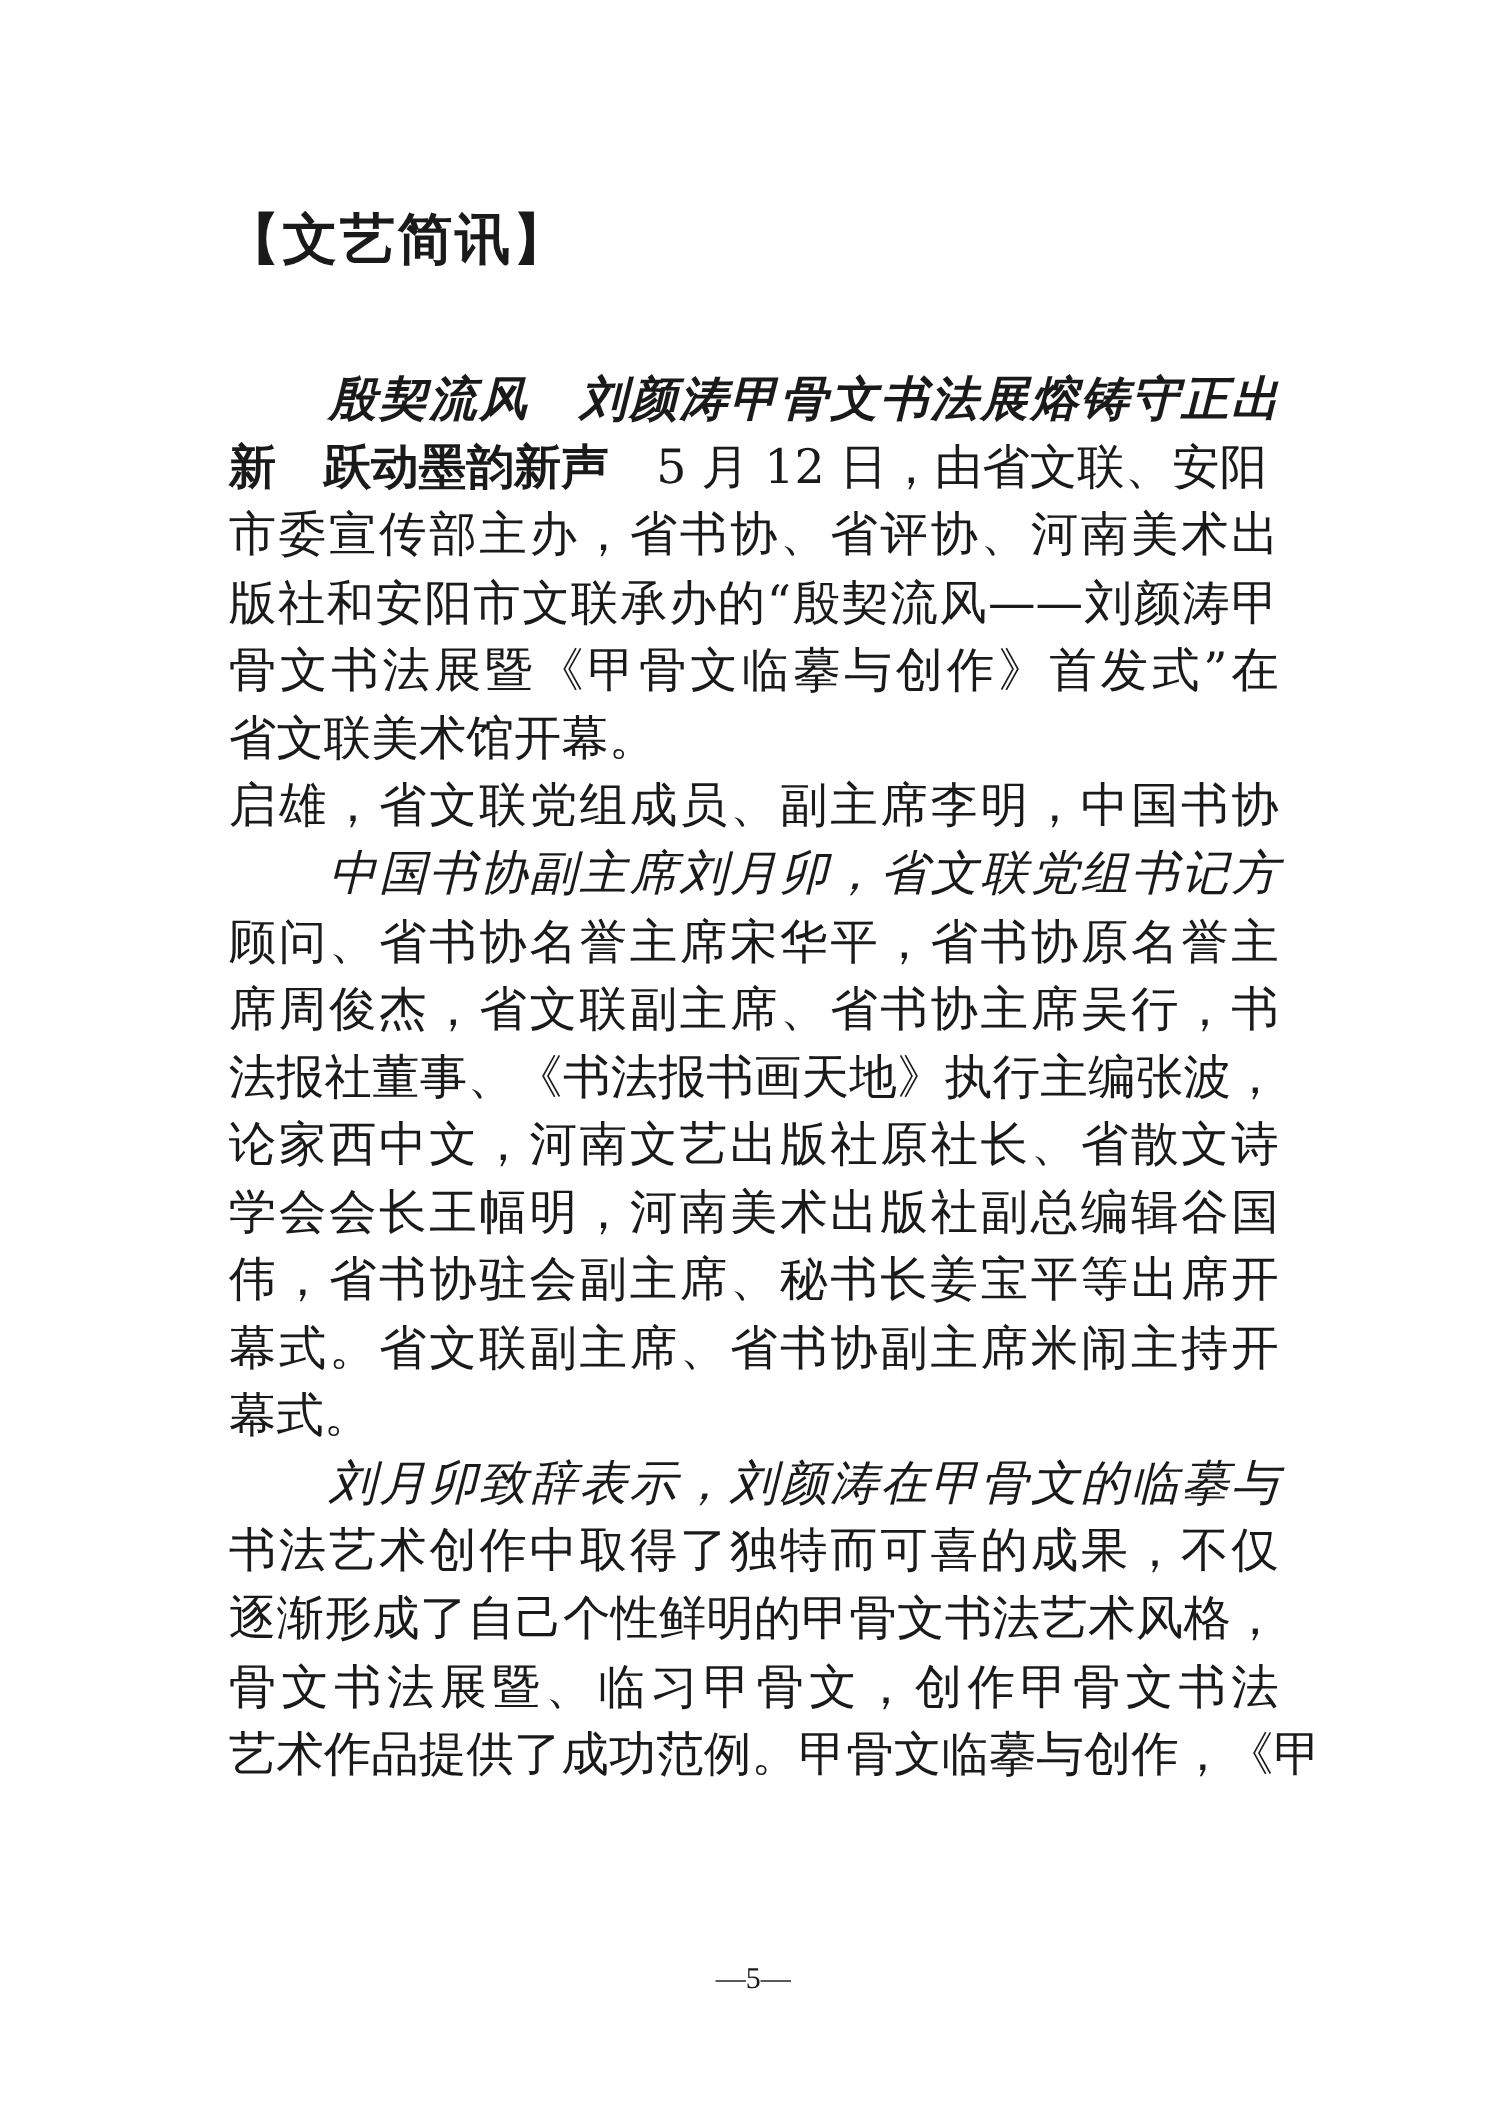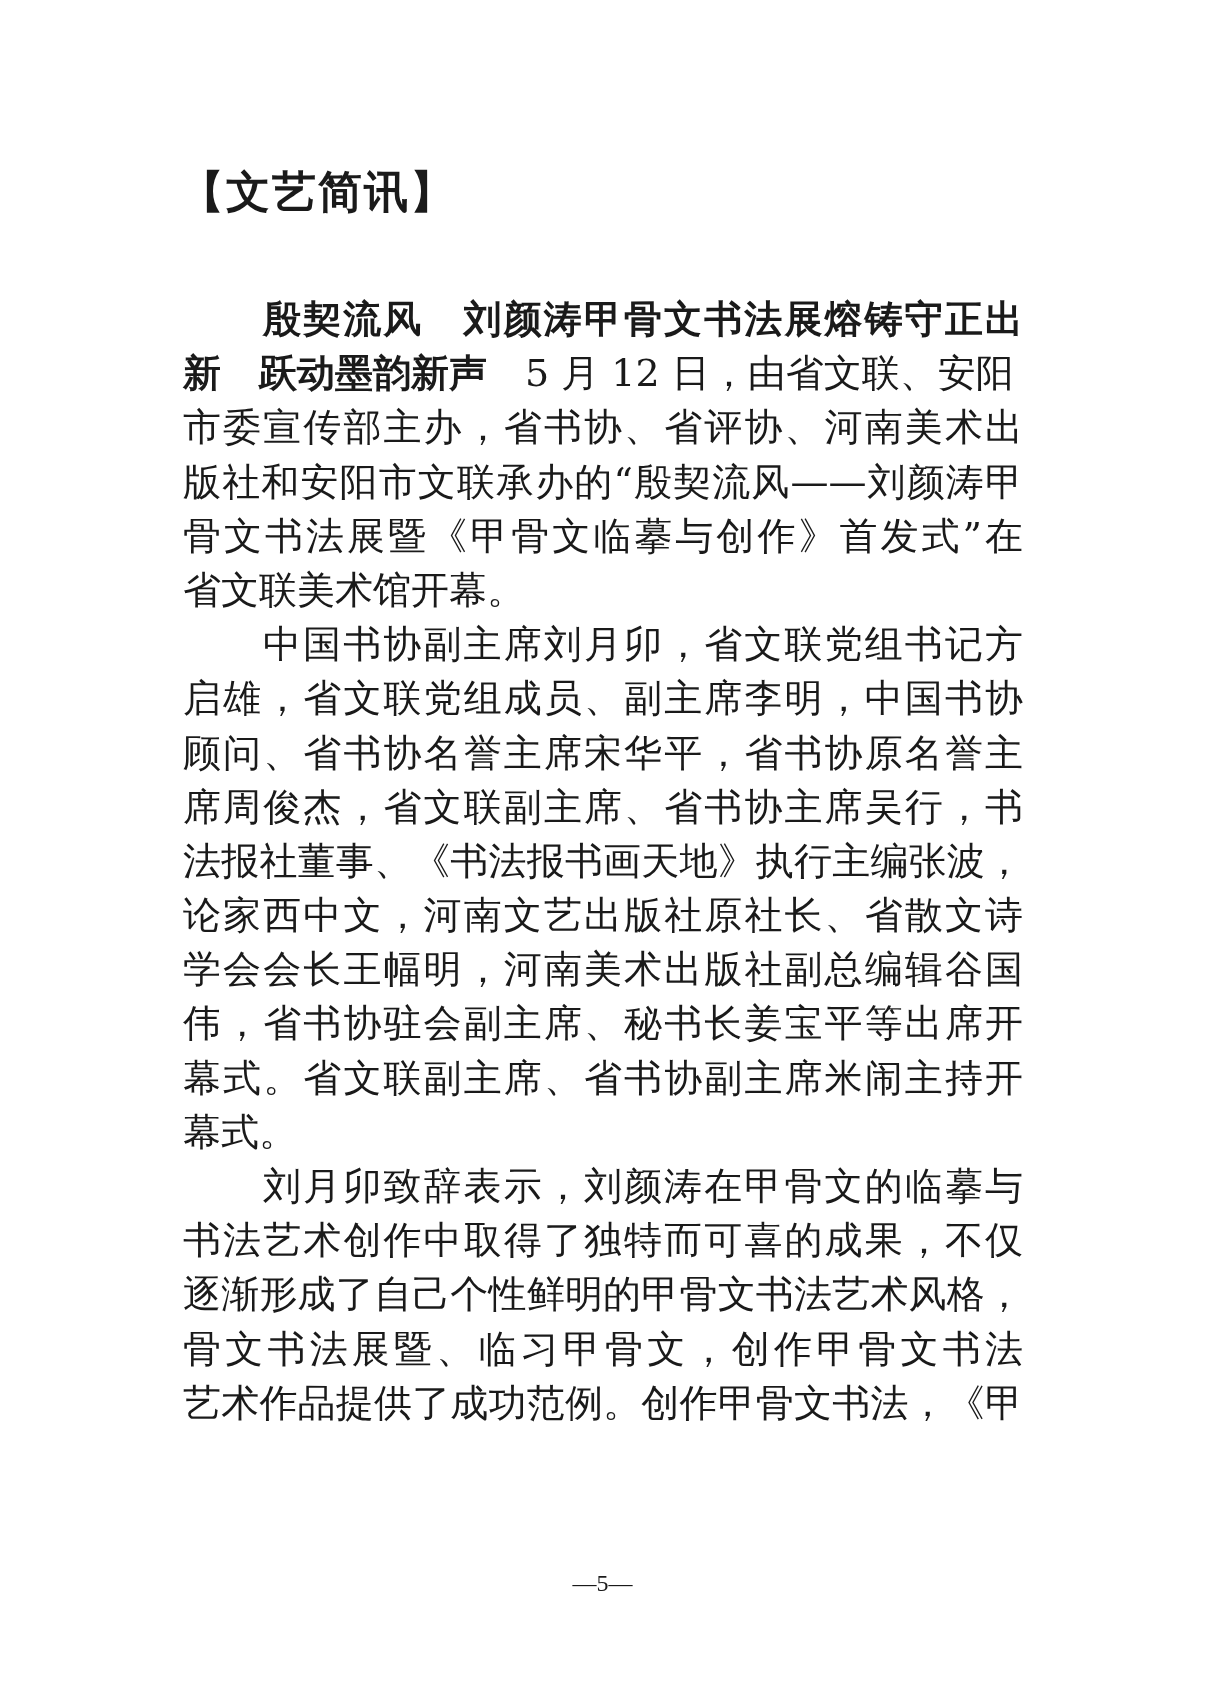--- a/index.html
+++ b/index.html
@@ -33,21 +33,21 @@
     .line {
       display: block;
       height: 54.2px;
       line-height: 54.2px;
       white-space: nowrap;
       text-align: justify;
       text-align-last: justify;
       width: 840px;
     }
     .line.last { text-align-last: left; }
-    .line.indent { padding-left: 80px; width: 760px; }
+    .line.indent { padding-left: 80px; width: 760px; font-style: italic; }
     .bold {
       font-family: "DejaVu Sans", sans-serif;
       font-weight: bold;
     }
     .page-number {
       position: absolute;
       left: 0;
       width: 1205px;
       top: 1568px;
       text-align: center;
@@ -65,32 +65,32 @@
 
   <div class="body-text">
 
     <span class="line indent bold">殷契流风　刘颜涛甲骨文书法展熔铸守正出</span>
     <span class="line" style="text-align-last: left;"><span class="bold">新　跃动墨韵新声</span><span>　5 月 12 日，由省文联、安阳</span></span>
     <span class="line">市委宣传部主办，省书协、省评协、河南美术出</span>
     <span class="line">版社和安阳市文联承办的“殷契流风——刘颜涛甲</span>
     <span class="line">骨文书法展暨《甲骨文临摹与创作》首发式”在</span>
     <span class="line last">省文联美术馆开幕。</span>
 
+    <span class="line">启雄，省文联党组成员、副主席李明，中国书协</span>
     <span class="line indent">中国书协副主席刘月卯，省文联党组书记方</span>
-    <span class="line">启雄，省文联党组成员、副主席李明，中国书协</span>
     <span class="line">顾问、省书协名誉主席宋华平，省书协原名誉主</span>
     <span class="line">席周俊杰，省文联副主席、省书协主席吴行，书</span>
     <span class="line">法报社董事、《书法报书画天地》执行主编张波，</span>
     <span class="line">论家西中文，河南文艺出版社原社长、省散文诗</span>
     <span class="line">学会会长王幅明，河南美术出版社副总编辑谷国</span>
     <span class="line">伟，省书协驻会副主席、秘书长姜宝平等出席开</span>
     <span class="line">幕式。省文联副主席、省书协副主席米闹主持开</span>
     <span class="line last">幕式。</span>
 
     <span class="line indent">刘月卯致辞表示，刘颜涛在甲骨文的临摹与</span>
     <span class="line">书法艺术创作中取得了独特而可喜的成果，不仅</span>
     <span class="line">逐渐形成了自己个性鲜明的甲骨文书法艺术风格，</span>
     <span class="line">骨文书法展暨、临习甲骨文，创作甲骨文书法</span>
-    <span class="line">艺术作品提供了成功范例。创作甲骨文书法，《甲</span>
+    <span class="line">艺术作品提供了成功范例。甲骨文临摹与创作，《甲</span>
   </div>
 
   <div class="page-number">—5—</div>
 </div>
 
 </body></html>

